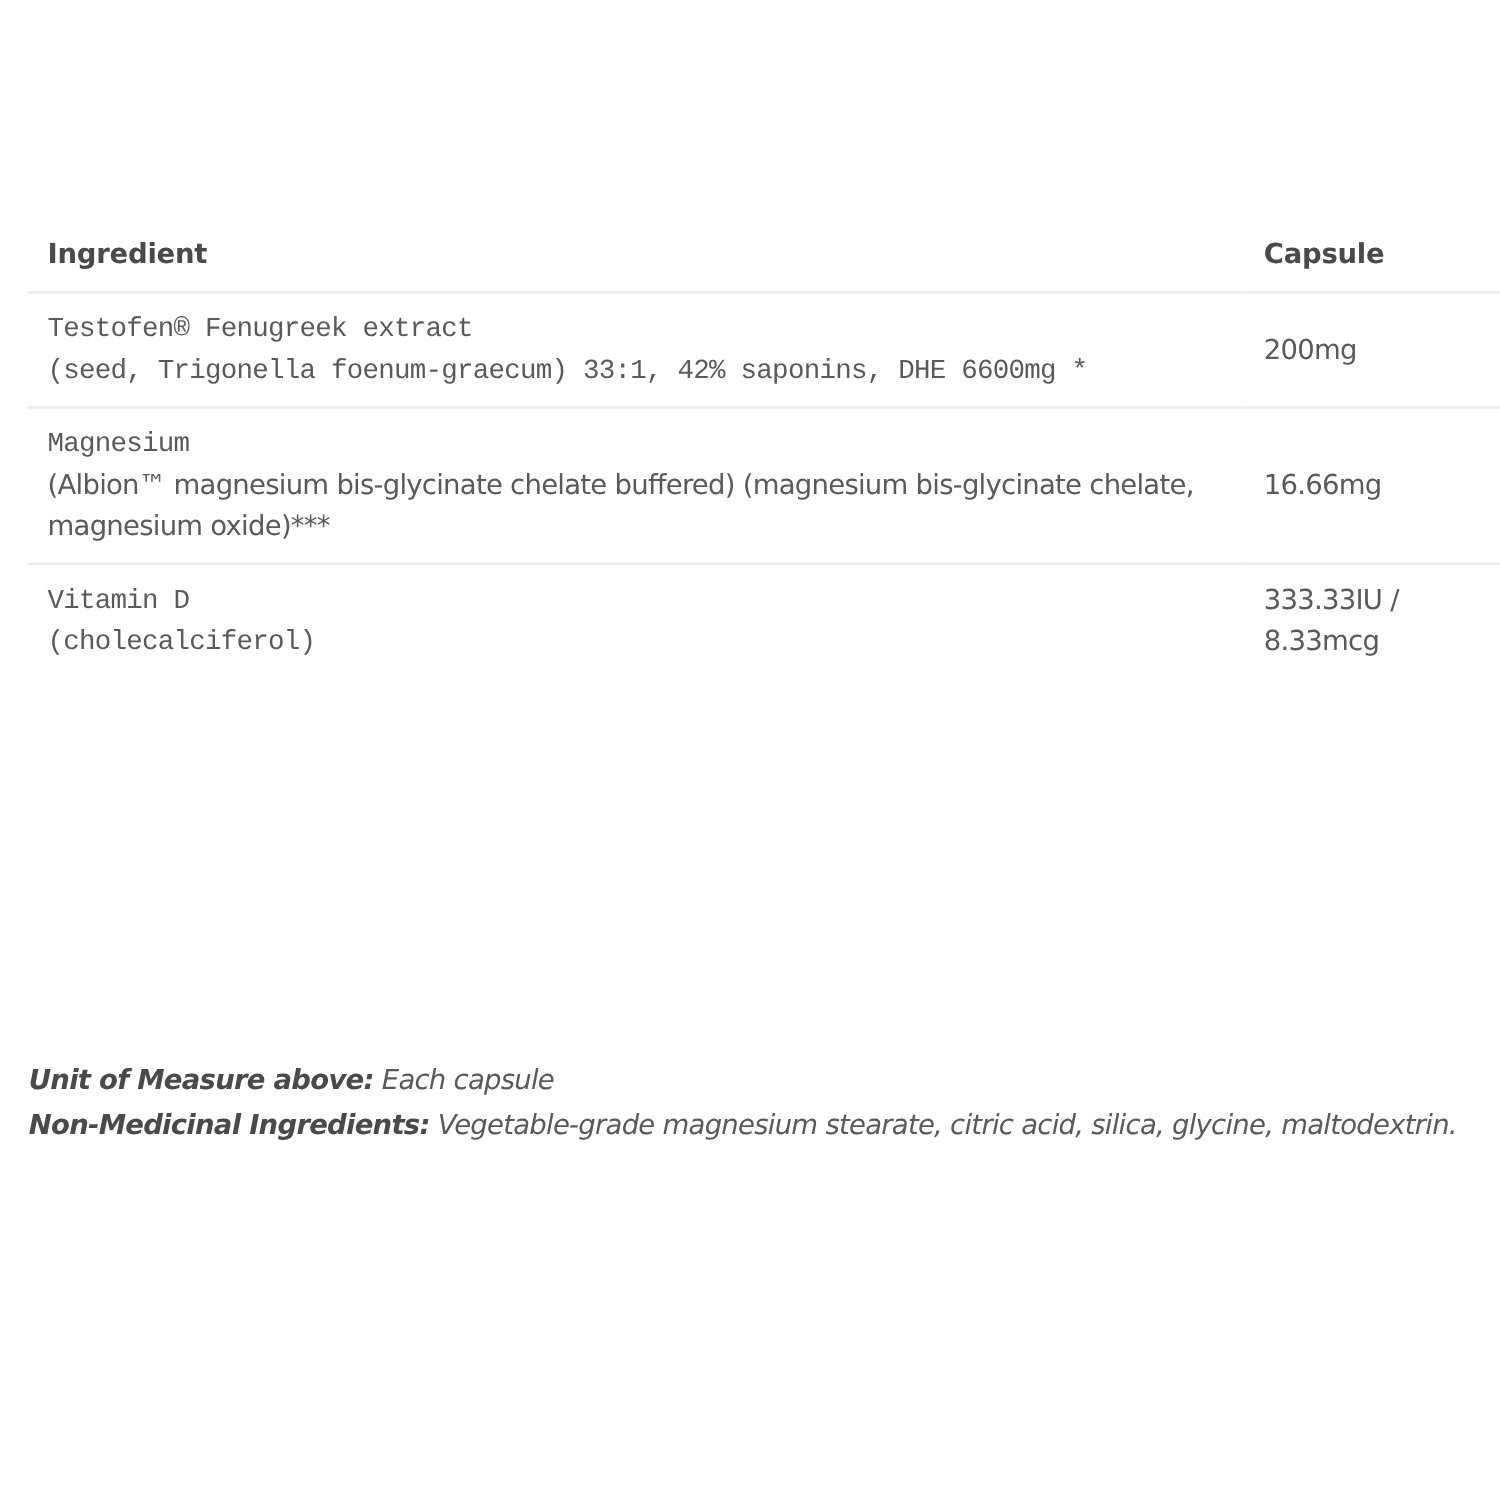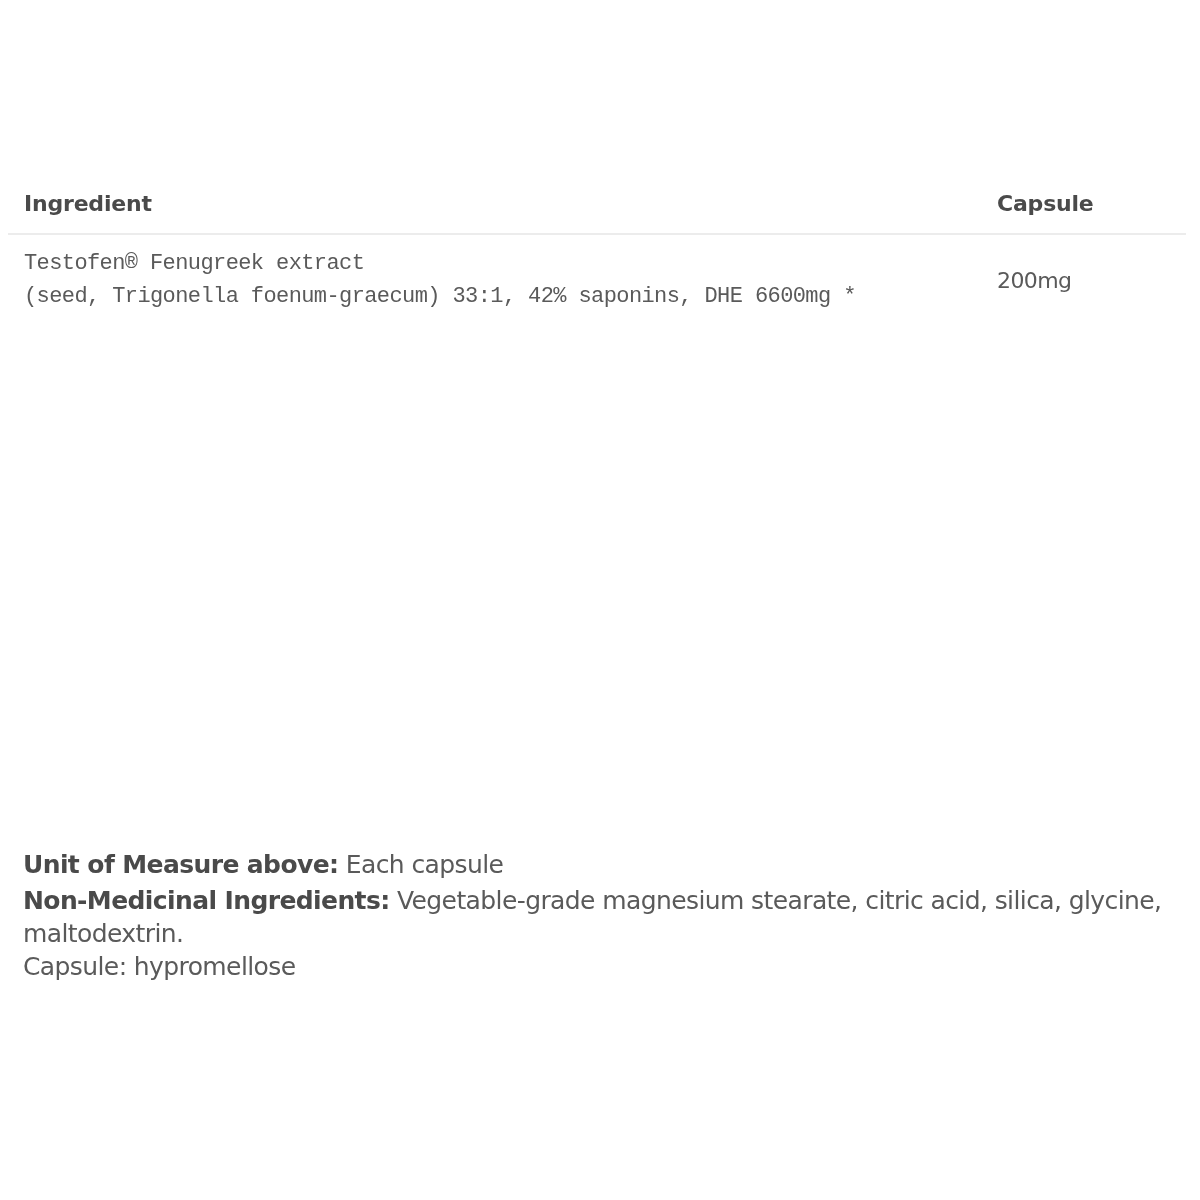--- a/index.html
+++ b/index.html
@@ -10,21 +10,21 @@
     body {
       width: 1200px;
       height: 1200px;
       overflow: hidden;
       font-family: "DejaVu Sans", "Liberation Sans", sans-serif;
       color: #555555;
       position: relative;
     }
     .content {
       position: absolute;
-      left: 8px;
+      left: 22px;
       top: 186px;
       width: 1178px;
     }
     table.ingredients {
       width: 1178px;
       border-collapse: collapse;
       table-layout: fixed;
     }
     table.ingredients col.c1 { width: 973px; }
     table.ingredients col.c2 { width: 205px; }
@@ -48,24 +48,25 @@
       letter-spacing: -0.6px;
     }
     tr:last-child td { border-bottom: none; }
     td .line { display: block; white-space: nowrap; font-family: Liberation Mono, monospace; }
     td .wrap { display: block; white-space: normal; padding-right: 10px; }
 
     .notes {
       position: absolute;
       left: 23px;
       width: 1177px;
-      font-size: 25px;
+      font-size: 22px;
       line-height: 33px;
       color: #5a5a5a;
       letter-spacing: -0.6px;
+      font-style: italic;
     }
     .notes b { color: #4a4a4a; }
     .unit-note { top: 848px; }
     .nonmed-note { top: 884px; }
   </style>
 </head>
 <body>
 
 <div class="content">
   <table class="ingredients">
@@ -80,26 +81,41 @@
       </tr>
     </thead>
     <tbody>
       <tr>
         <td>
           <span class="line">Testofen® Fenugreek extract</span>
           <span class="line">(seed, Trigonella foenum-graecum) 33:1, 42% saponins, DHE 6600mg *</span>
         </td>
         <td class="amount">200mg</td>
       </tr>
+      <tr>
+        <td>
+          <span class="line">Magnesium</span>
+          <span class="wrap">(Albion™ magnesium bis-glycinate chelate buffered) (magnesium bis-glycinate chelate, magnesium oxide)***</span>
+        </td>
+        <td class="amount">16.66mg</td>
+      </tr>
+      <tr>
+        <td>
+          <span class="line">Vitamin D</span>
+          <span class="line">(cholecalciferol)</span>
+        </td>
+        <td class="amount" style="white-space:normal;padding-right:60px;">
+          <span>333.33IU / 8.33mcg</span>
+        </td>
+      </tr>
     </tbody>
   </table>
 </div>
 
 <div class="notes unit-note">
   <b>Unit of Measure above:</b>
   <span>Each capsule</span>
 </div>
 
 <div class="notes nonmed-note">
   <b>Non-Medicinal Ingredients:</b>
   <span>Vegetable-grade magnesium stearate, citric acid, silica, glycine, maltodextrin.</span><br>
-  <span>Capsule: hypromellose</span>
 </div>
 
 </body></html>

